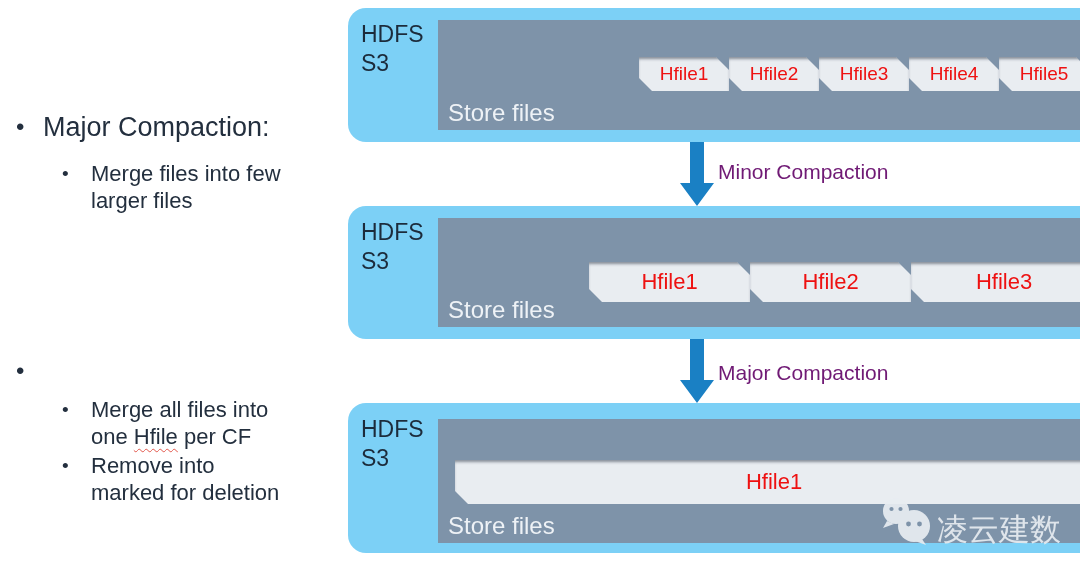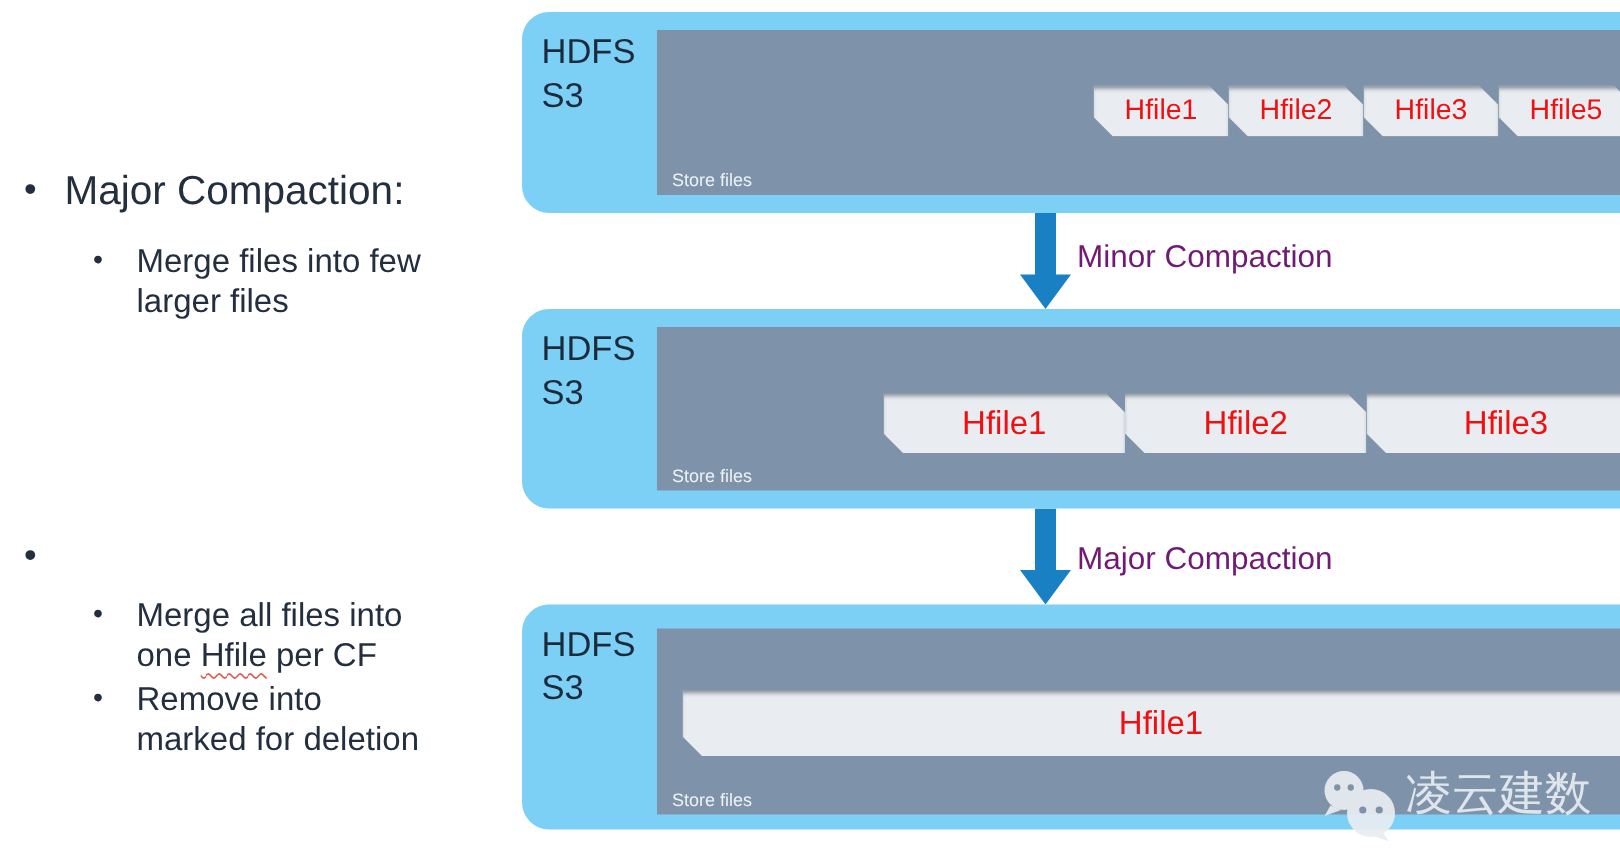--- a/index.html
+++ b/index.html
@@ -29,21 +29,21 @@
   .wavy{text-decoration-line:underline;text-decoration-style:wavy;
     text-decoration-color:#e2574c;text-decoration-thickness:1px;text-underline-offset:4px;}
 
   
   .panel{position:absolute;left:348px;width:799px;background:var(--panel-blue);
     border-radius:18px;}
   .env{position:absolute;left:13px;top:12px;color:var(--env-text);
     font-size:23px;line-height:29px;}
   .env span{display:block;}
   .store{position:absolute;left:90px;right:16px;background:var(--store-gray);}
-  .store-label{position:absolute;left:10px;bottom:3px;color:var(--store-label);font-size:12px;}
+  .store-label{position:absolute;left:10px;bottom:3px;color:var(--store-label);font-size:24px;}
   .files{position:absolute;display:flex;justify-content:flex-end;}
   .file{background:var(--file-bg);color:var(--file-red);
     display:flex;align-items:center;justify-content:center;
     clip-path:polygon(0 0,calc(100% - 13px) 0,100% 13px,100% 100%,13px 100%,0 calc(100% - 13px));
     box-shadow:inset 0 3px 3px -1px rgba(52,64,78,.55);}
 
   .store-1{top:12px;bottom:12px;}
   .files-1{left:24px;right:42px;top:37px;height:34px;}
   .files-1 .file{width:90px;font-size:19px;}
 
@@ -55,21 +55,21 @@
   .store-3{top:16px;bottom:10px;}
   .files-3{left:17px;right:38px;top:41px;height:44px;}
   .files-3 .file{width:100%;font-size:22px;}
 
   
   .arrow{position:absolute;left:680px;width:34px;height:64px;}
   .arrow svg{display:block;width:100%;height:100%;}
   .arrow-label{position:absolute;left:718px;color:#701a75;font-size:21px;}
 
   
-  .watermark{position:absolute;left:880px;top:513px;display:flex;align-items:flex-start;
+  .watermark{position:absolute;left:880px;top:497px;display:flex;align-items:flex-end;
     gap:5px;color:var(--wm-text);opacity:.93;font-size:31px;line-height:1;}
 </style>
 </head>
 <body>
 
 <div class="canvas">
 
   <div class="note-h" style="top:112px">
     <span class="dot">•</span>
     <span>Major Compaction:</span>
@@ -108,20 +108,23 @@
     <div class="store store-1">
       <div class="files files-1">
         <div class="file">
             <span>Hfile1</span>
           </div>
         <div class="file">
             <span>Hfile2</span>
           </div>
         <div class="file">
             <span>Hfile3</span>
+          </div>
+        <div class="file">
+            <span>Hfile4</span>
           </div>
         <div class="file">
             <span>Hfile5</span>
           </div>
       </div>
       <div class="store-label">Store files</div>
     </div>
   </div>
 
   <div class="arrow" style="top:142px">

